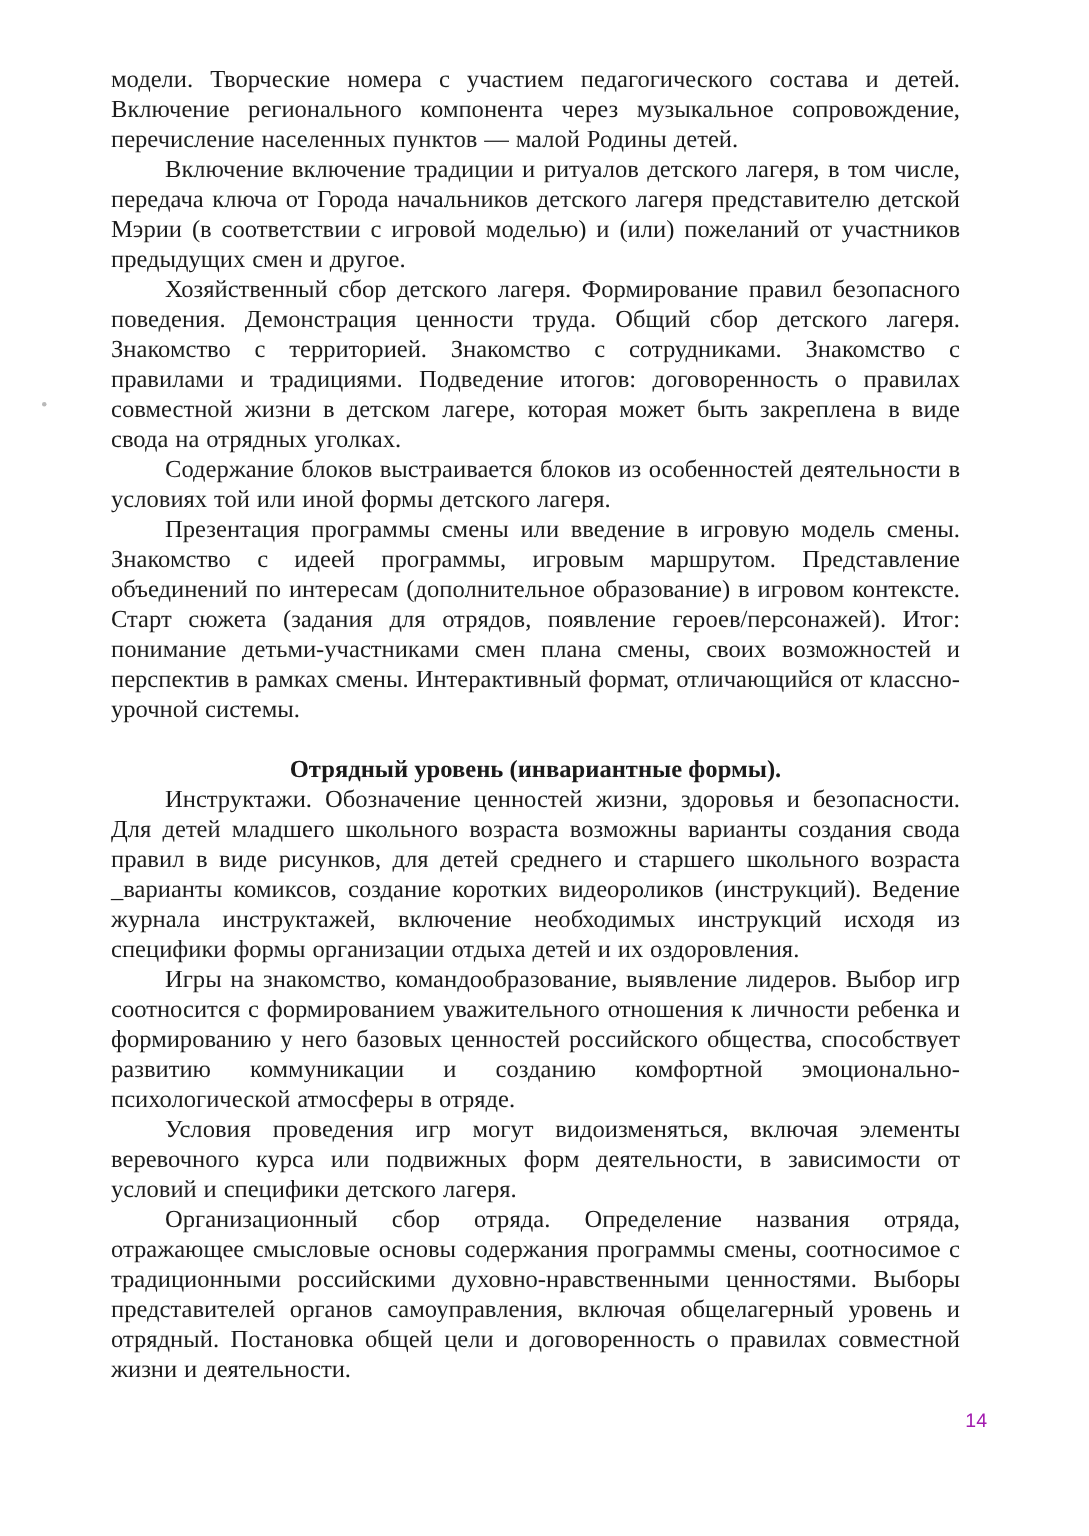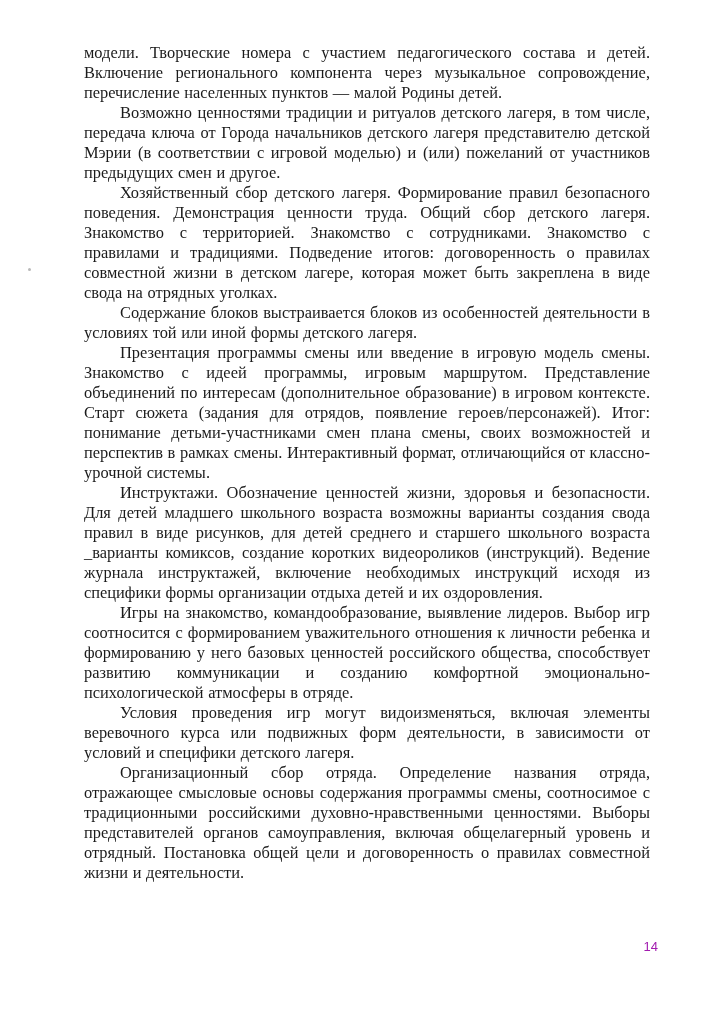--- a/index.html
+++ b/index.html
@@ -11,21 +11,21 @@
     position: relative;
     width: 726px;
     height: 1024px;
     background: #ffffff;
     font-family: "Liberation Serif", "DejaVu Serif", serif;
     color: #1b1b1b;
     overflow: hidden;
   }
   .content {
     position: absolute;
-    left: 84px;
+    left: 74px;
     top: 43px;
     width: 566px;
   }
   .para {
     margin: 0;
     font-size: 16.4px;
     line-height: 20px;
     text-align: justify;
     text-indent: 36px;
     word-spacing: 0.5px;
@@ -60,24 +60,25 @@
   }
 </style>
 </head>
 <body>
 
 <div class="page">
   <span class="margin-speck"></span>
 
   <div class="content">
     <p class="para no-indent">модели. Творческие номера с участием педагогического состава и детей. Включение регионального компонента через музыкальное сопровождение, перечисление населенных пунктов — малой Родины детей.</p>
-    <p class="para">Возможно ценностями традиции и ритуалов детского лагеря, в том числе, передача ключа от Города начальников детского лагеря представителю детской Мэрии (в соответствии с игровой моделью) и (или) пожеланий от участников предыдущих смен и другое.</p>
+    <p class="para">Включение включение традиции и ритуалов детского лагеря, в том числе, передача ключа от Города начальников детского лагеря представителю детской Мэрии (в соответствии с игровой моделью) и (или) пожеланий от участников предыдущих смен и другое.</p>
     <p class="para">Хозяйственный сбор детского лагеря. Формирование правил безопасного поведения. Демонстрация ценности труда. Общий сбор детского лагеря. Знакомство с территорией. Знакомство с сотрудниками. Знакомство с правилами и традициями. Подведение итогов: договоренность о правилах совместной жизни в детском лагере, которая может быть закреплена в виде свода на отрядных уголках.</p>
     <p class="para">Содержание блоков выстраивается блоков из особенностей деятельности в условиях той или иной формы детского лагеря.</p>
     <p class="para">Презентация программы смены или введение в игровую модель смены. Знакомство с идеей программы, игровым маршрутом. Представление объединений по интересам (дополнительное образование) в игровом контексте. Старт сюжета (задания для отрядов, появление героев/персонажей). Итог: понимание детьми-участниками смен плана смены, своих возможностей и перспектив в рамках смены. Интерактивный формат, отличающийся от классно-урочной системы.</p>
+    <h2 class="heading">Отрядный уровень (инвариантные формы).</h2>
     <p class="para">Инструктажи. Обозначение ценностей жизни, здоровья и безопасности. Для детей младшего школьного возраста возможны варианты создания свода правил в виде рисунков, для детей среднего и старшего школьного возраста _варианты комиксов, создание коротких видеороликов (инструкций). Ведение журнала инструктажей, включение необходимых инструкций исходя из специфики формы организации отдыха детей и их оздоровления.</p>
     <p class="para">Игры на знакомство, командообразование, выявление лидеров. Выбор игр соотносится с формированием уважительного отношения к личности ребенка и формированию у него базовых ценностей российского общества, способствует развитию коммуникации и созданию комфортной эмоционально-психологической атмосферы в отряде.</p>
     <p class="para">Условия проведения игр могут видоизменяться, включая элементы веревочного курса или подвижных форм деятельности, в зависимости от условий и специфики детского лагеря.</p>
     <p class="para">Организационный сбор отряда. Определение названия отряда, отражающее смысловые основы содержания программы смены, соотносимое с традиционными российскими духовно-нравственными ценностями. Выборы представителей органов самоуправления, включая общелагерный уровень и отрядный. Постановка общей цели и договоренность о правилах совместной жизни и деятельности.</p>
   </div>
 
   <div class="page-number">14</div>
 </div>
 
 </body></html>

